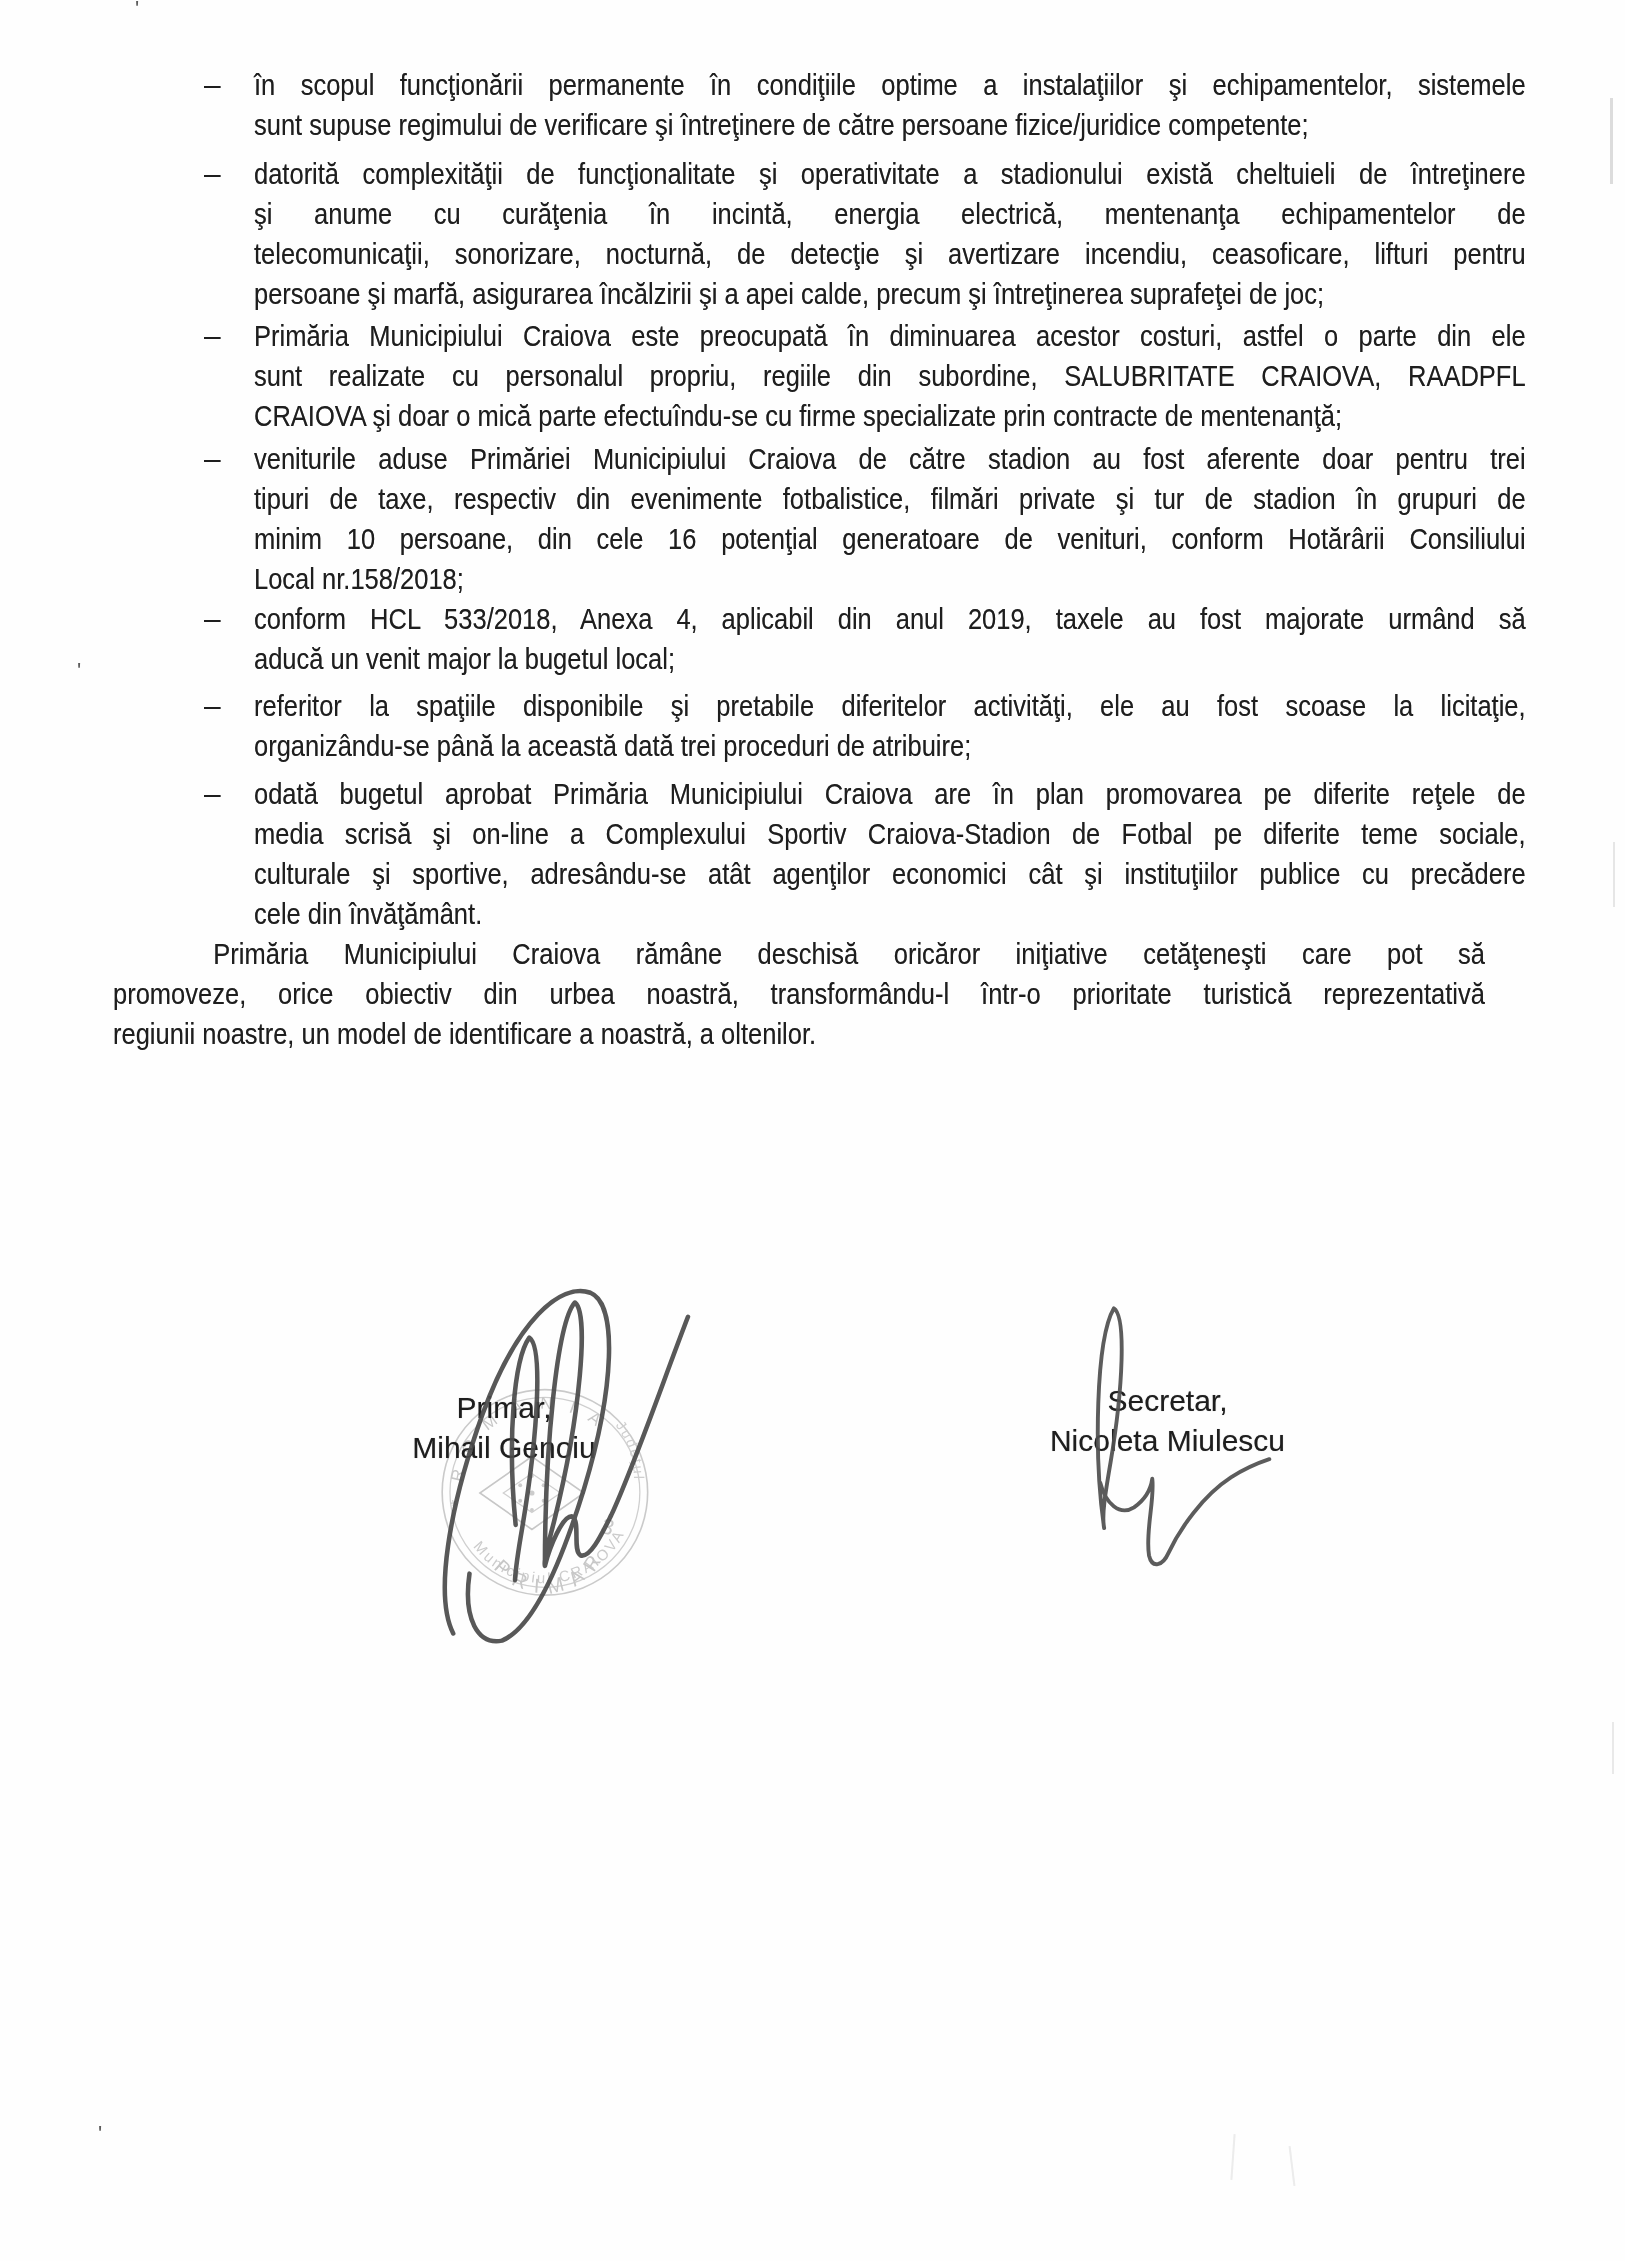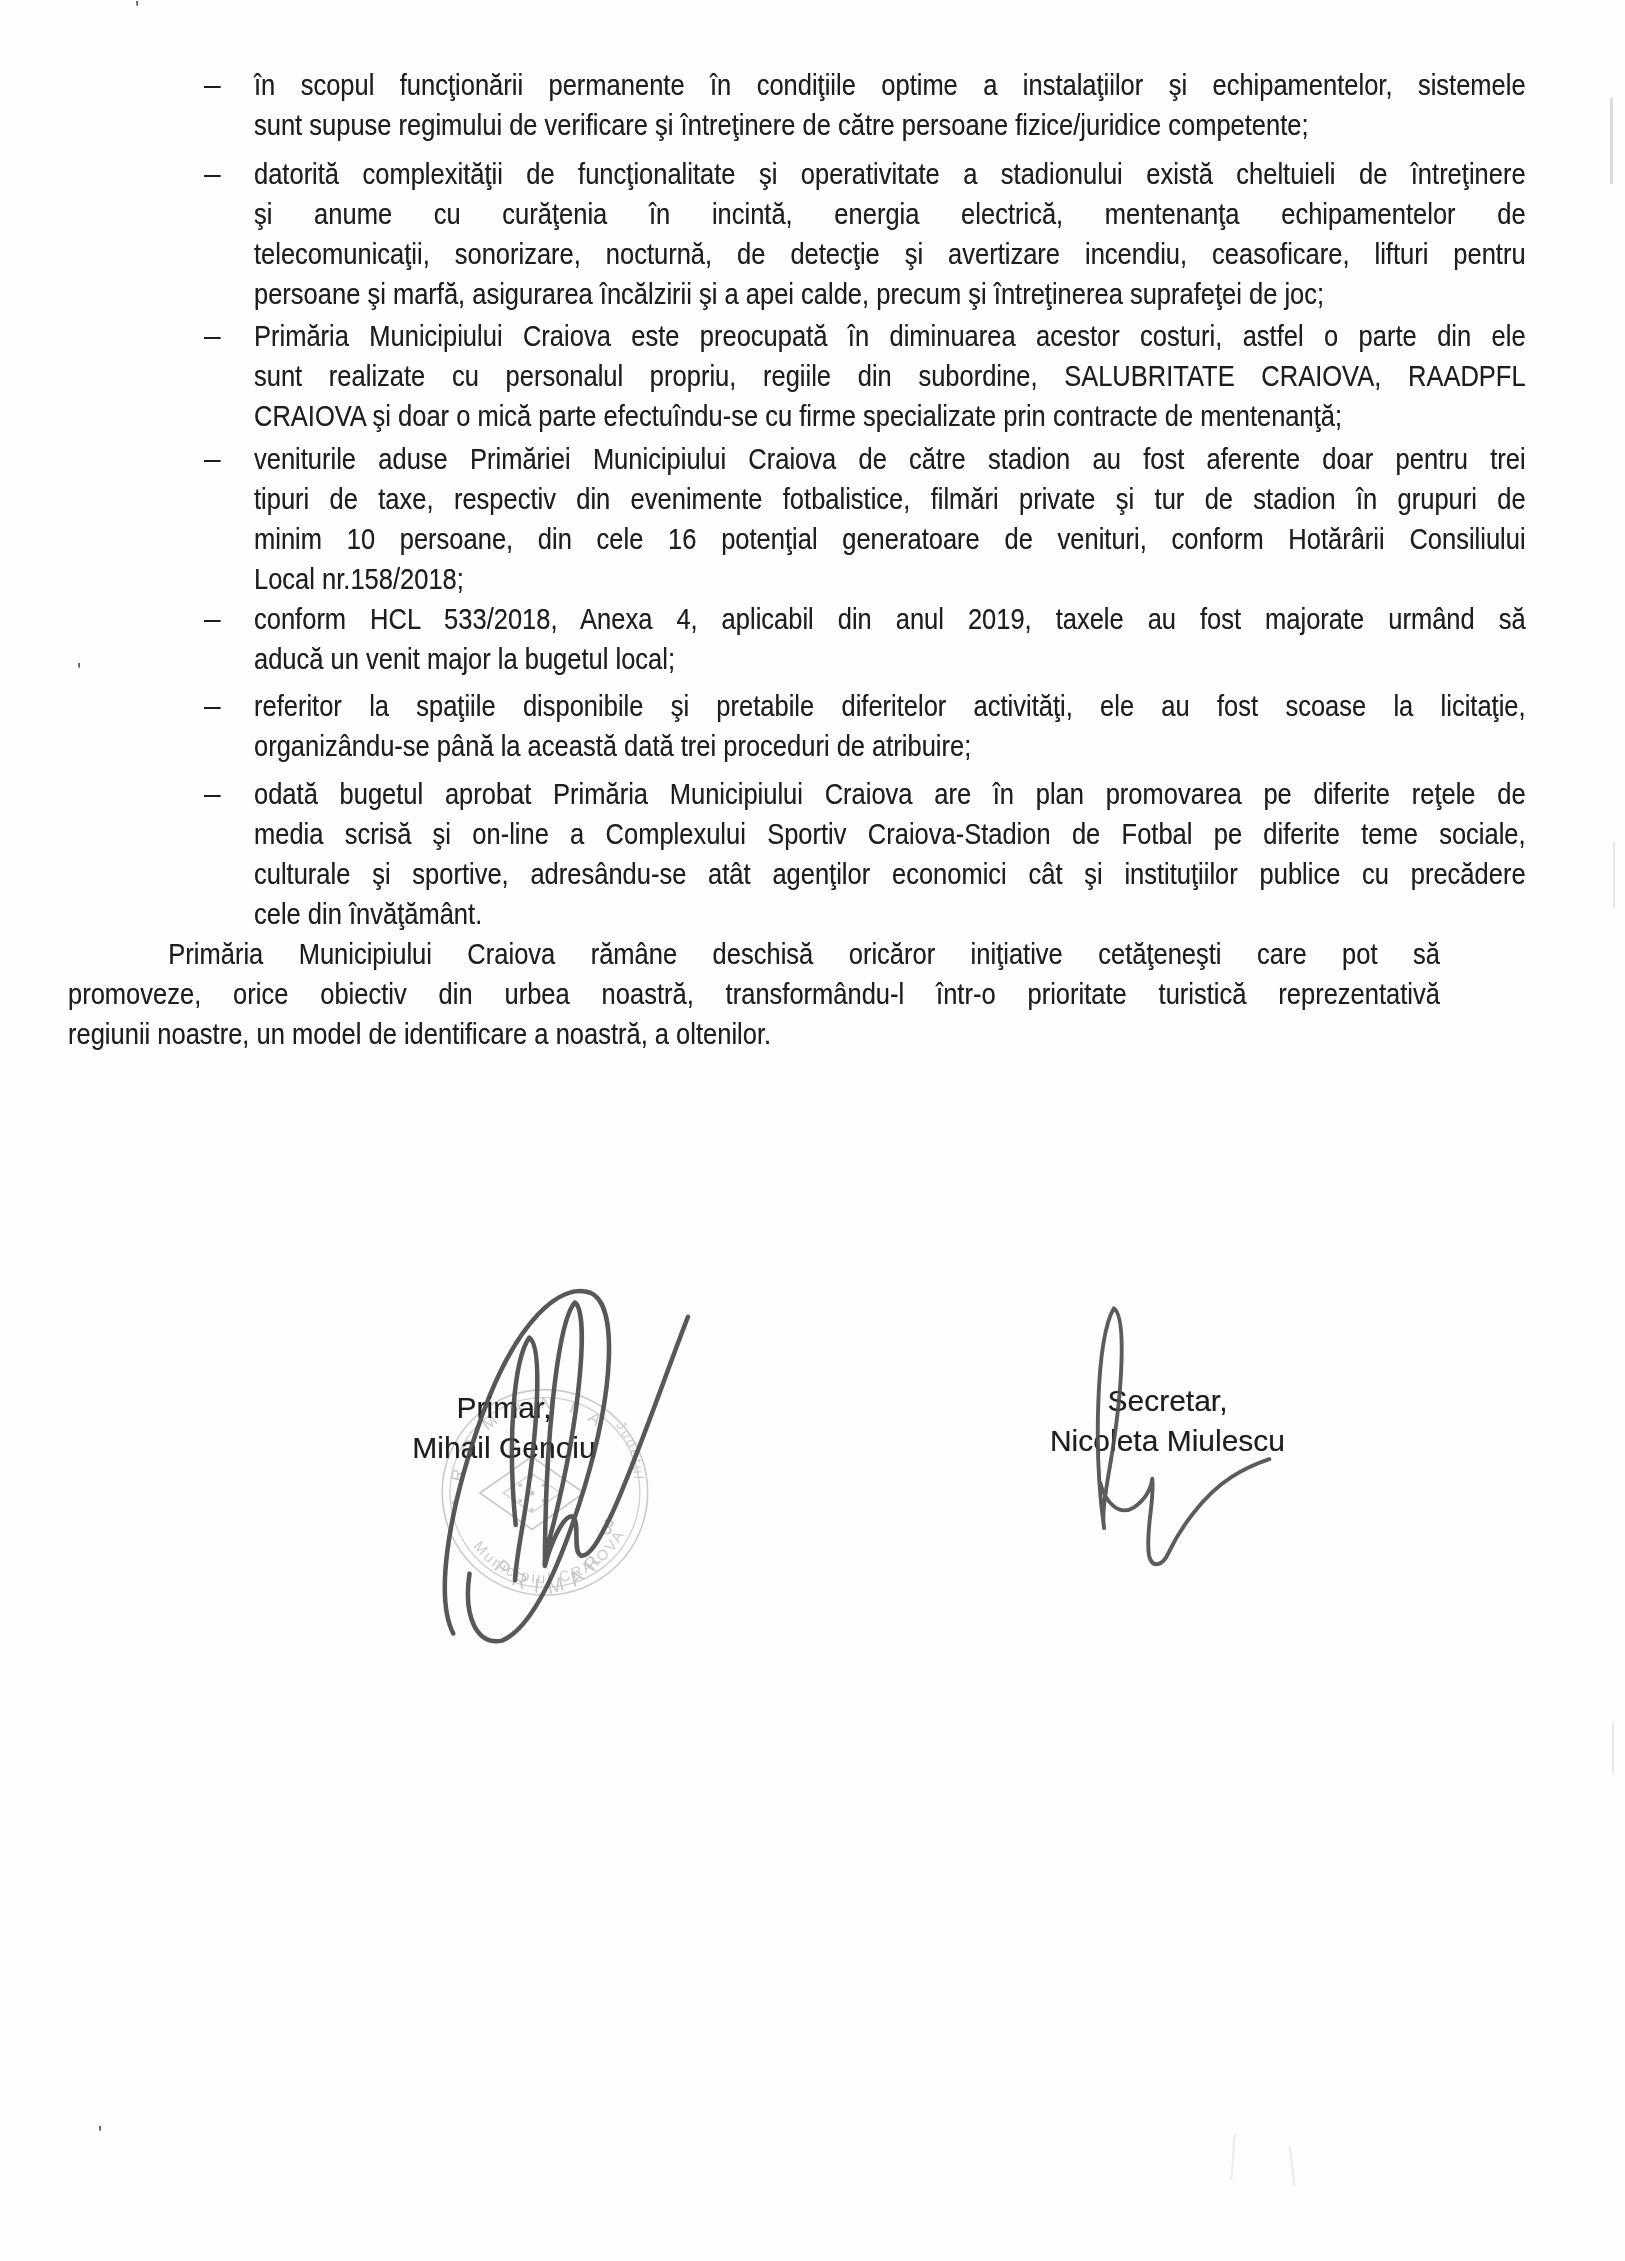--- a/index.html
+++ b/index.html
@@ -28,21 +28,21 @@
   .clines { width:1614px; transform:scaleX(0.85); transform-origin:0 0; }
 
   .tl {
     font-size:30px; line-height:40px; height:40px;
     text-shadow:0 0 0.7px rgba(25,25,25,.5);
     white-space:normal;
   }
   .jl { text-align:justify; text-align-last:justify; }
   .indent { text-indent:118px; }
 
-  .closing { position:relative; margin-left:68px; }
+  .closing { position:relative; margin-left:113px; }
 
   .sig {
     position:absolute; text-align:center; font-size:30px; line-height:40px;
     text-shadow:0 0 0.7px rgba(25,25,25,.5);
   }
   .sig-left  { left:309px;  top:1388px; width:390px; }
   .sig-right { left:940px; top:1381px; width:455px; }
 
   .ink { position:absolute; left:0; top:0; pointer-events:none; }
 

